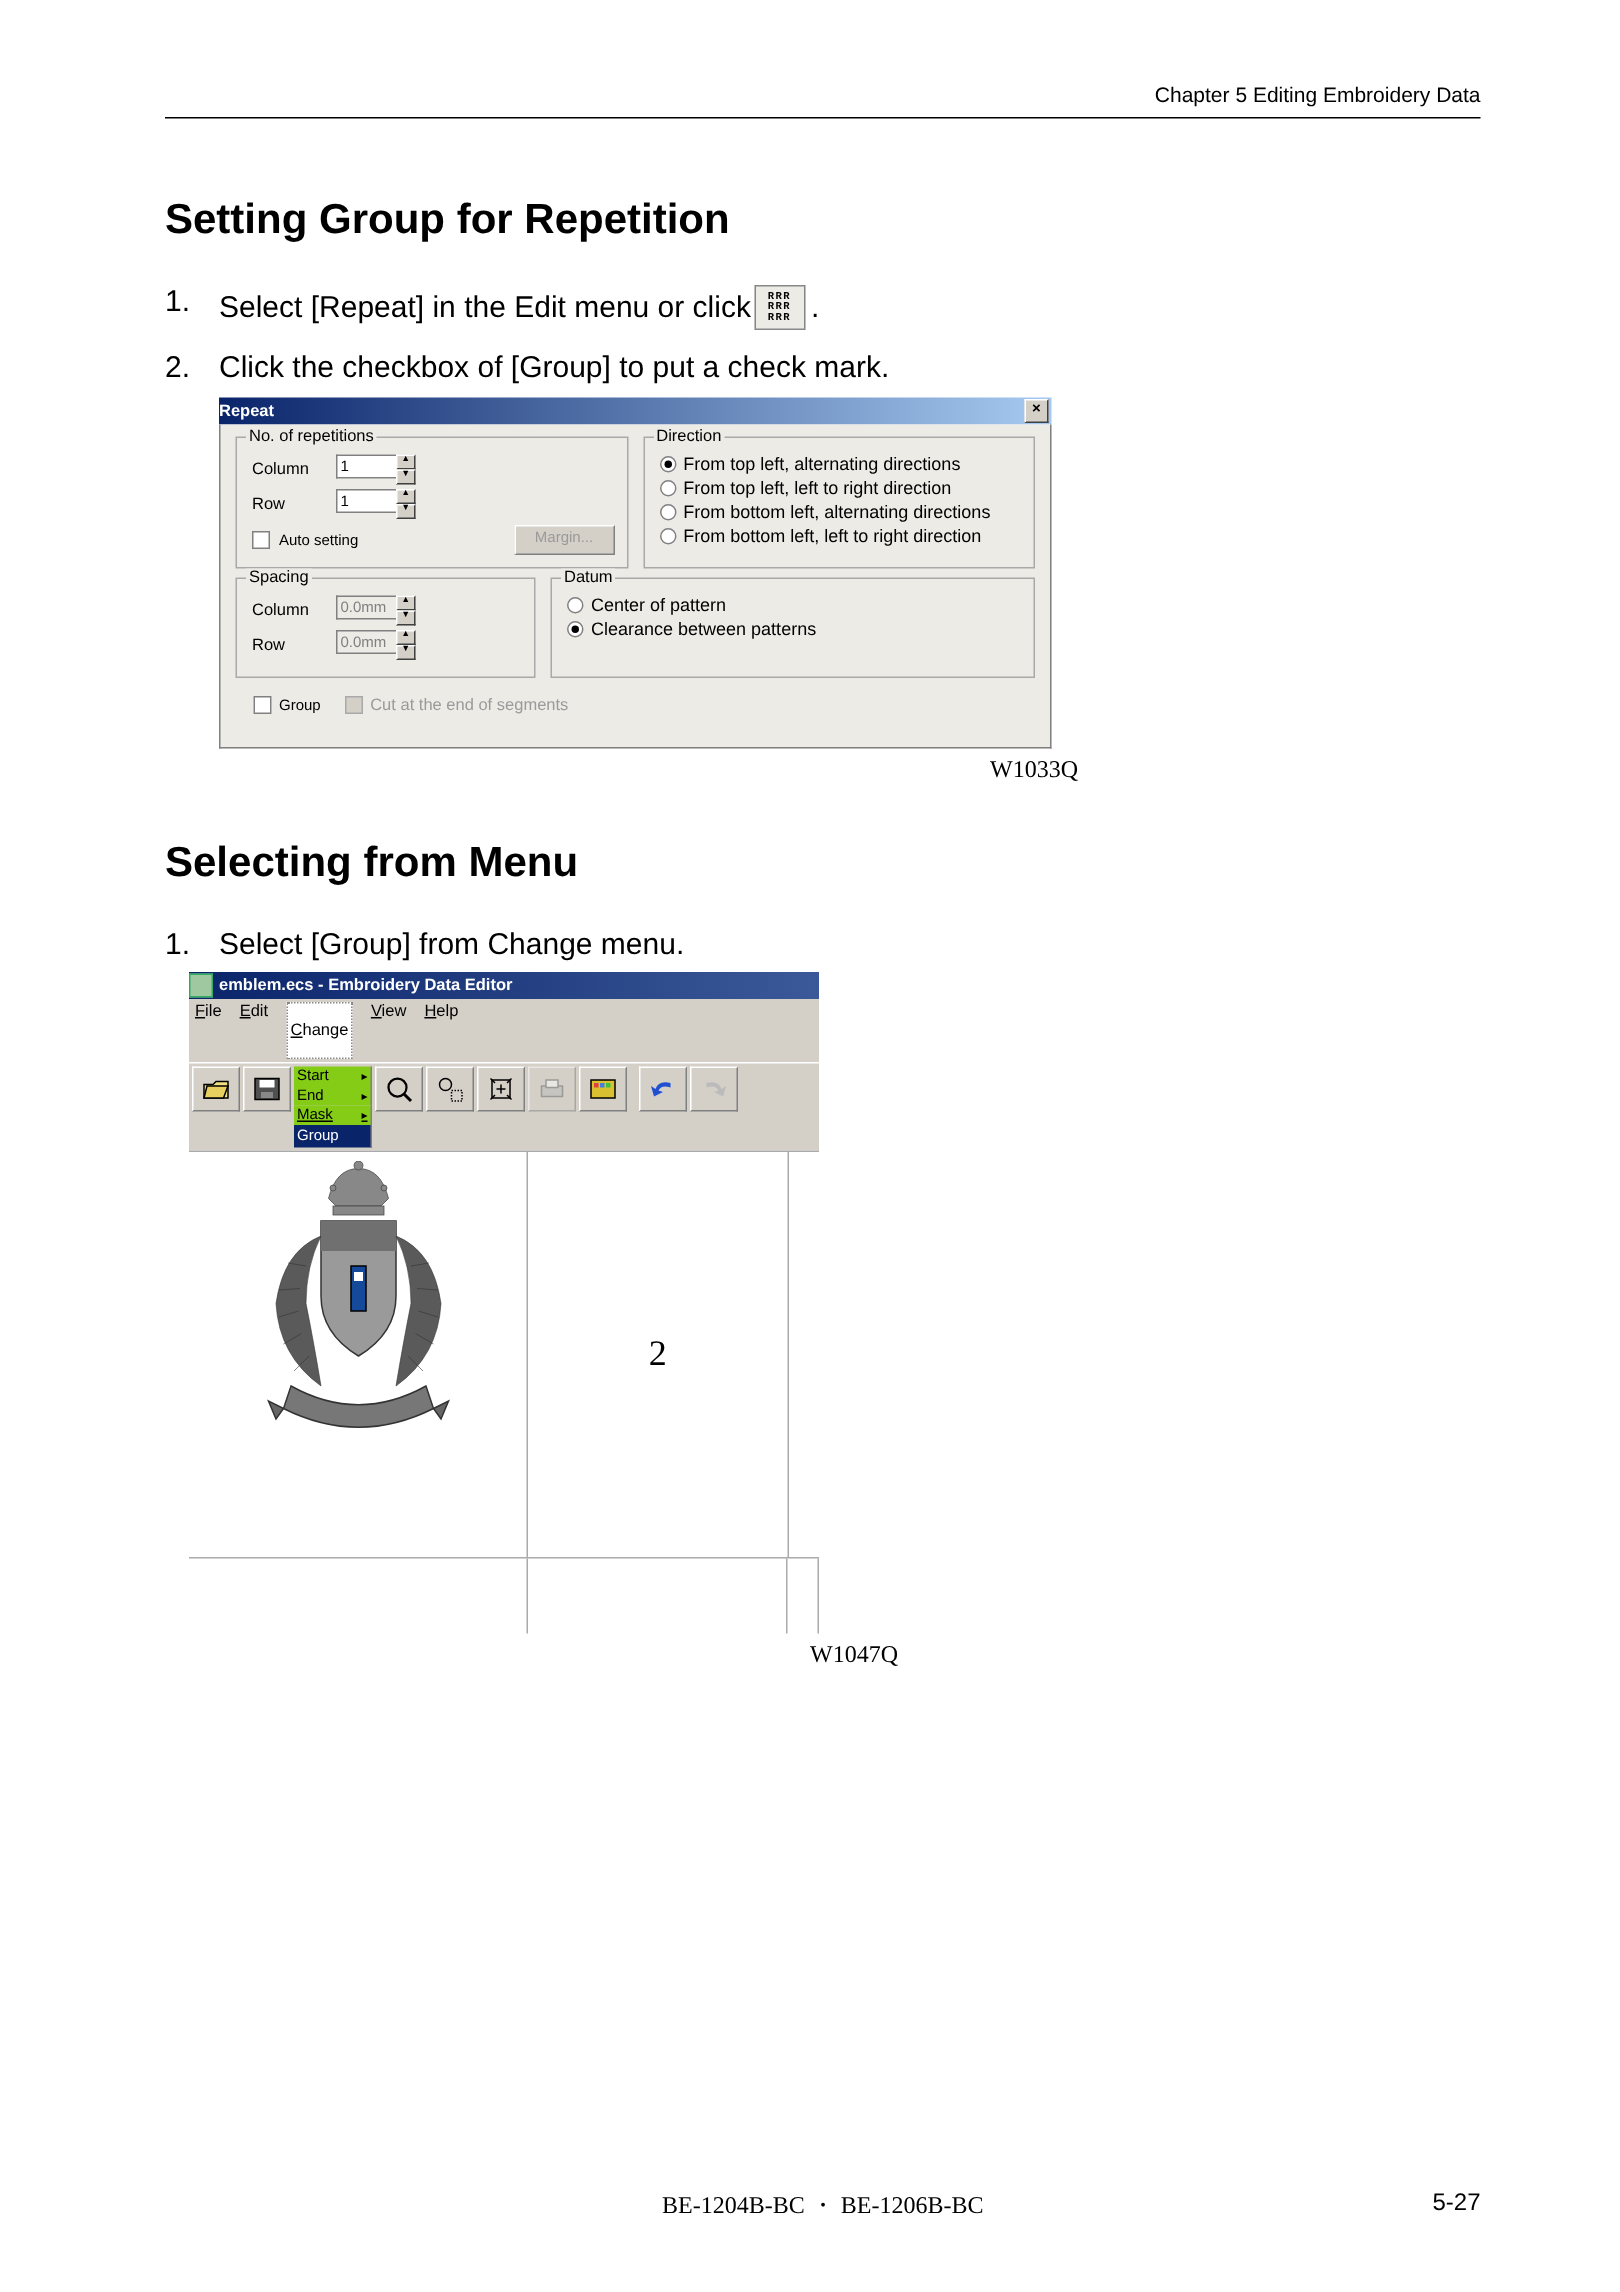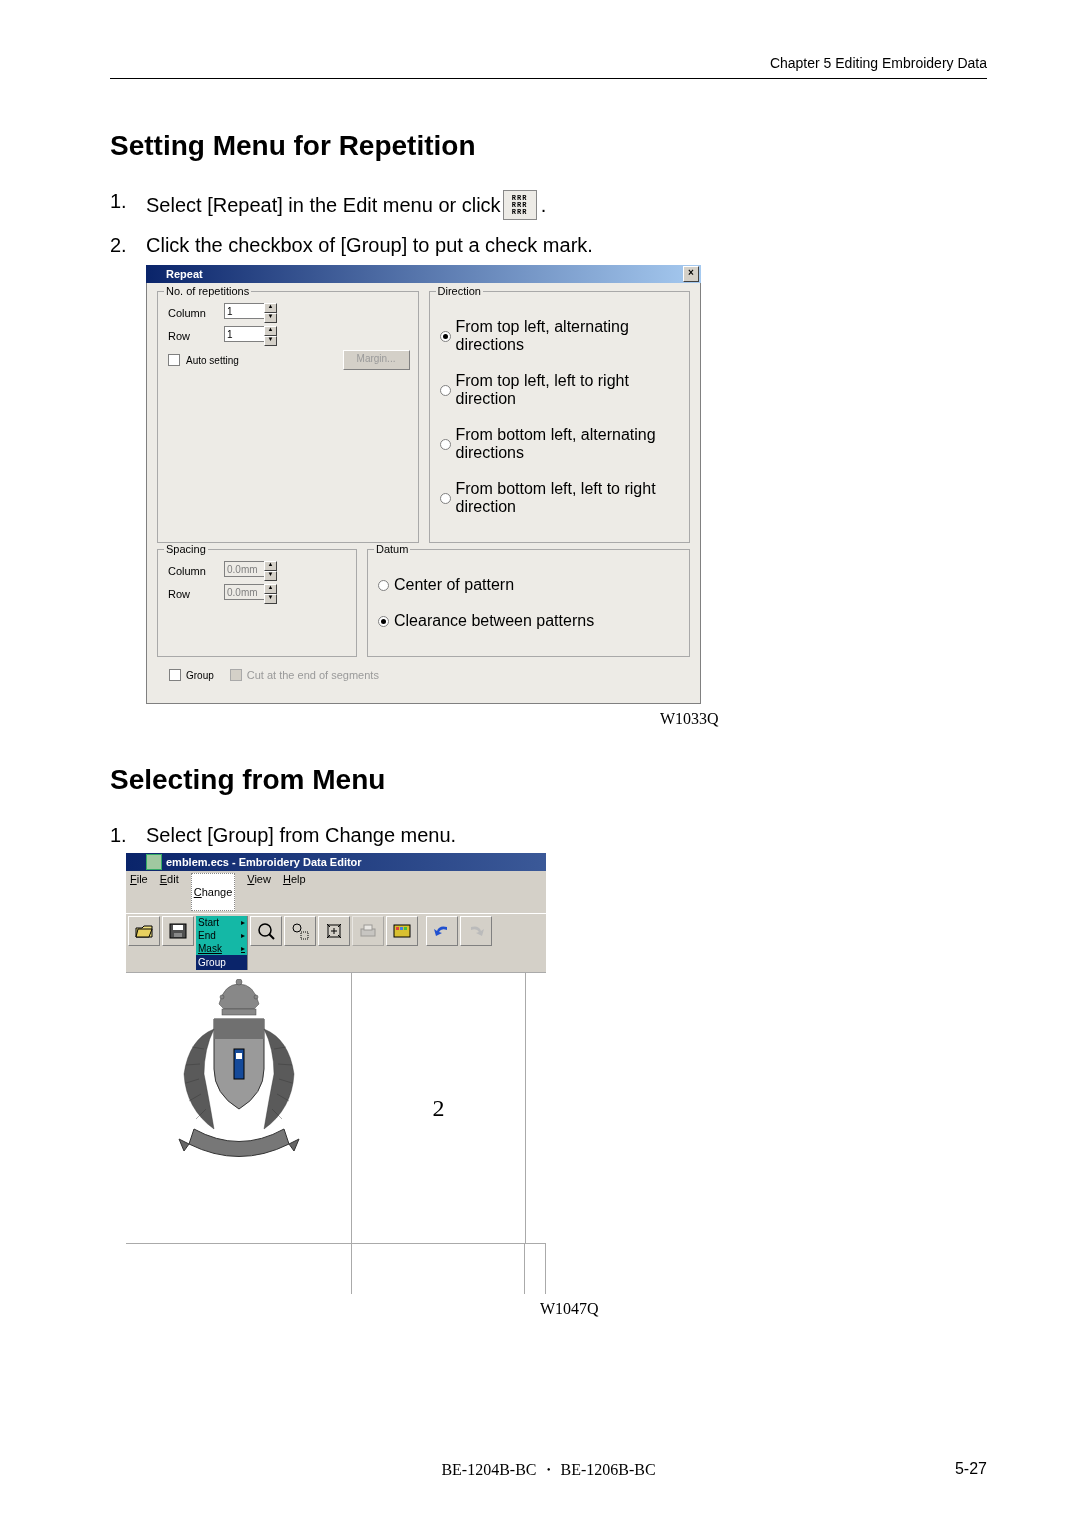--- a/index.html
+++ b/index.html
@@ -84,21 +84,21 @@
     margin-top: 8px;
     font-family: "MS Sans Serif", Tahoma, Arial, sans-serif;
     font-size: 10px;
   }
   .title-bar {
     height: 18px;
     background: linear-gradient(to right, #0A246A, #A6CAF0);
     color: #fff;
     display: flex;
     align-items: center;
-    padding: 0 2px 0 20px;
+    padding: 0 2px 0 0;
     font-size: 11px;
     font-weight: bold;
     justify-content: space-between;
   }
   .close-btn {
     width: 14px;
     height: 14px;
     background: #D4D0C8;
     border: 1px solid #fff;
     border-right-color: #404040;
@@ -202,22 +202,22 @@
     position: absolute;
     top: 2px; left: 2px;
     width: 5px; height: 5px;
     background: #000;
     border-radius: 50%;
   }
   .radio-row {
     display: flex;
     align-items: center;
     gap: 5px;
-    margin: 18px 0;
-    font-size: 16px;
+    margin: 2px 0;
+    font-size: 12px;
   }
   .disabled-btn {
     width: 65px;
     height: 18px;
     background: #D4D0C8;
     border: 1px solid #fff;
     border-right-color: #808080;
     border-bottom-color: #808080;
     color: #9A9A9A;
     font-size: 10px;
@@ -338,21 +338,21 @@
     align-items: center;
     justify-content: center;
     color: #808080;
   }
   .dropdown-col {
     width: 52px;
     margin-right: 2px;
   }
   .dd-item {
     height: 13px;
-    background: #14b8a6;
+    background: #84cc16;
     border-right: 1px solid #808080;
     display: flex;
     align-items: center;
     justify-content: space-between;
     padding: 0 2px;
     font-size: 10px;
   }
   .dd-item .arrow { font-size: 8px; }
   .dd-item.hl {
     background: #0A246A;
@@ -419,21 +419,21 @@
   }
 </style>
 </head>
 <body>
 
 <div class="page">
 
   <div class="header-text">Chapter 5   Editing Embroidery Data</div>
   <div class="header-line"></div>
 
-  <div class="section-title">Setting Menu for Repetition</div>
+  <div class="section-title">Setting Group for Repetition</div>
 
   <div class="step">
     <div class="step-row">
       <div class="step-num">1.</div>
       <div class="step-text">
         <span>Select [Repeat] in the Edit menu or click </span>
         <span class="repeat-icon">
             <span>RRR
 RRR
 RRR</span>

